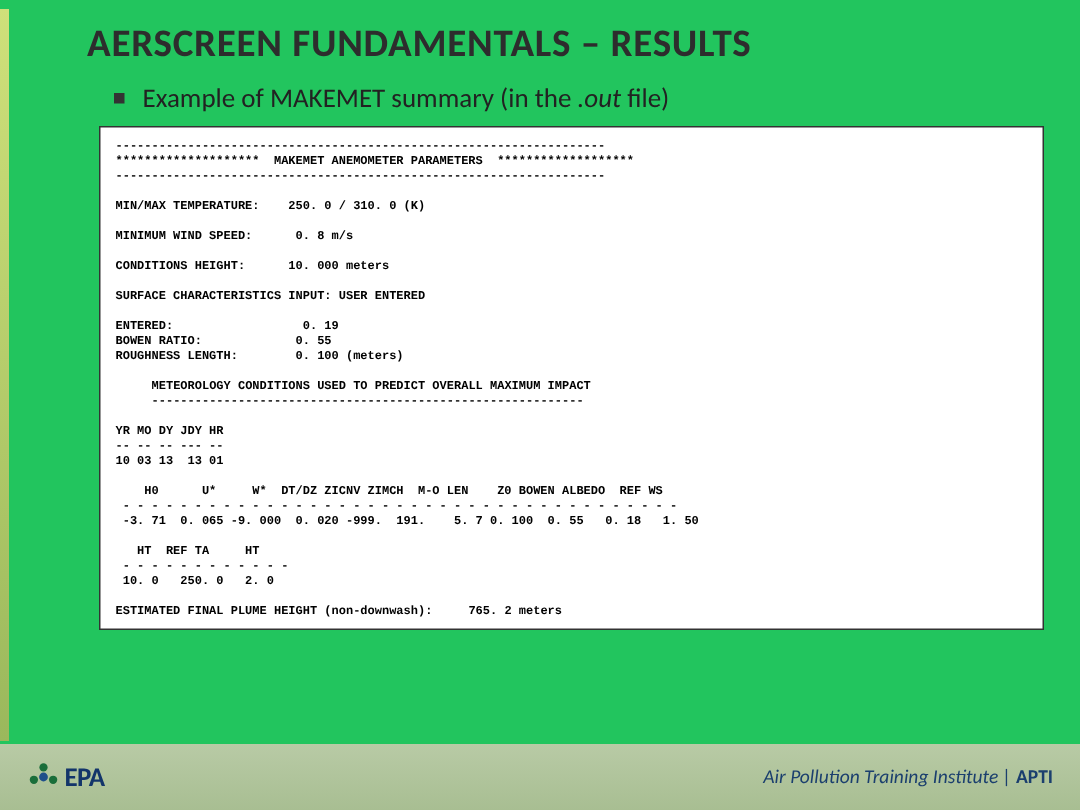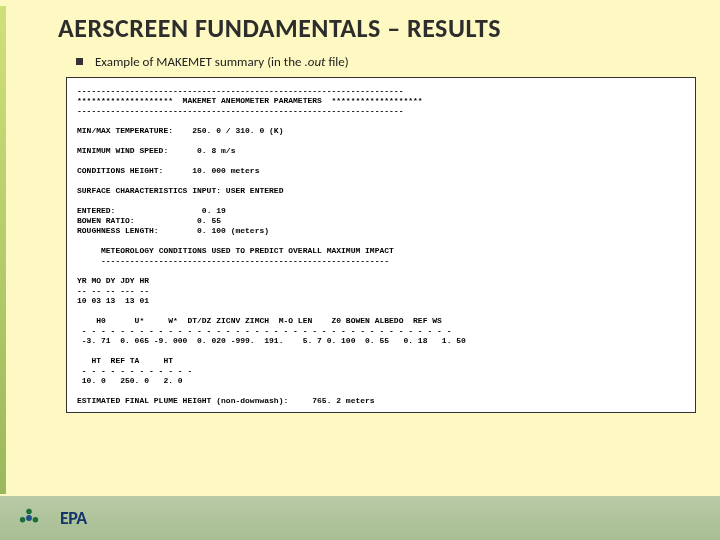--- a/index.html
+++ b/index.html
@@ -2,38 +2,38 @@
 <html><head>
 <meta charset="utf-8">
 <style>
   * { margin: 0; padding: 0; box-sizing: border-box; }
   html, body { width: 720px; height: 540px; overflow: hidden; font-family: Calibri, Arial, sans-serif; }
   body {
     background: linear-gradient(to bottom, #9bb8d0 0%, #d5e3e9 40%, #eef3e6 65%, #a8be92 100%);
     position: relative;
   }
   .content-wrap {
-    background: #fef9c3;
+    background: #22c55e;
     width: 720px;
     height: 496px;
     padding: 6px 34px 8px 58px;
     position: relative;
   }
   .title {
     font-weight: 700;
     font-size: 26px;
     color: #2d2d2d;
     letter-spacing: 0.5px;
     margin-bottom: 10px;
     padding-top: 6px;
   }
   .bullet-row {
     display: flex;
     align-items: center;
-    font-size: 13px;
+    font-size: 18px;
     color: #222;
     margin-bottom: 8px;
     padding-left: 18px;
   }
   .bullet-sq {
     width: 7px; height: 7px; background: #333; margin-right: 12px; flex-shrink: 0;
   }
   .bullet-row em { font-style: italic; }
   .code-box {
     border: 1px solid #333;
@@ -54,21 +54,21 @@
     position: absolute;
     bottom: 0; left: 0; right: 0;
     height: 44px;
     display: flex;
     align-items: center;
     justify-content: space-between;
     padding: 0 18px 0 18px;
     background: transparent;
   }
   .epa-logo {
-    display: flex; align-items: center; gap: 20px;
+    display: flex; align-items: center; gap: 3px;
   }
   .epa-flower {
     width: 22px; height: 22px; position: relative;
   }
   .epa-flower svg { display: block; }
   .epa-text {
     font-weight: 700; font-size: 18px; color: #13356a; letter-spacing: -0.5px;
   }
   .apti {
     color: #1b3f6e; font-size: 13px; font-style: italic;
@@ -141,13 +141,16 @@
         <g fill="#1a6e3a">
           <circle cx="12" cy="5" r="3"></circle>
           <circle cx="5" cy="14" r="3"></circle>
           <circle cx="19" cy="14" r="3"></circle>
           <circle cx="12" cy="12" r="3.2" fill="#1f4f8a"></circle>
         </g>
       </svg>
     </div>
     <span class="epa-text">EPA</span>
   </div>
+  <div class="apti">
+    <span>Air Pollution Training Institute | </span><b>APTI</b>
+  </div>
 </div>
 
 </body></html>

